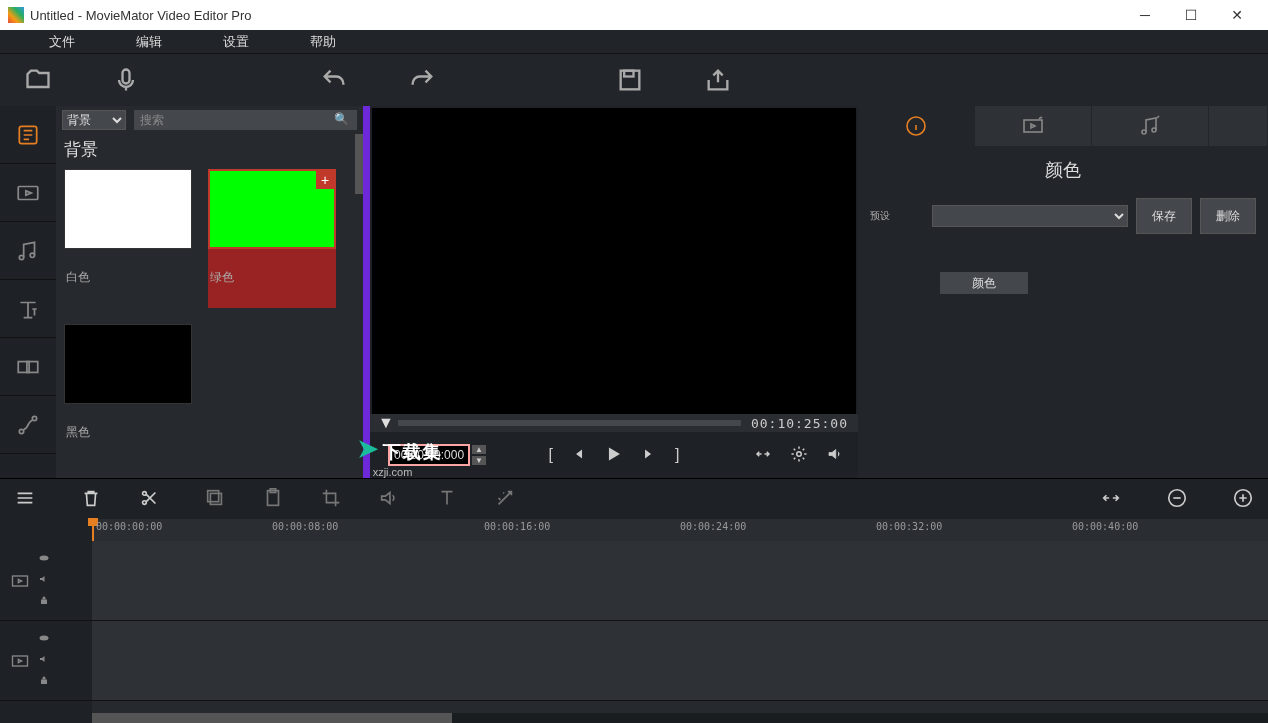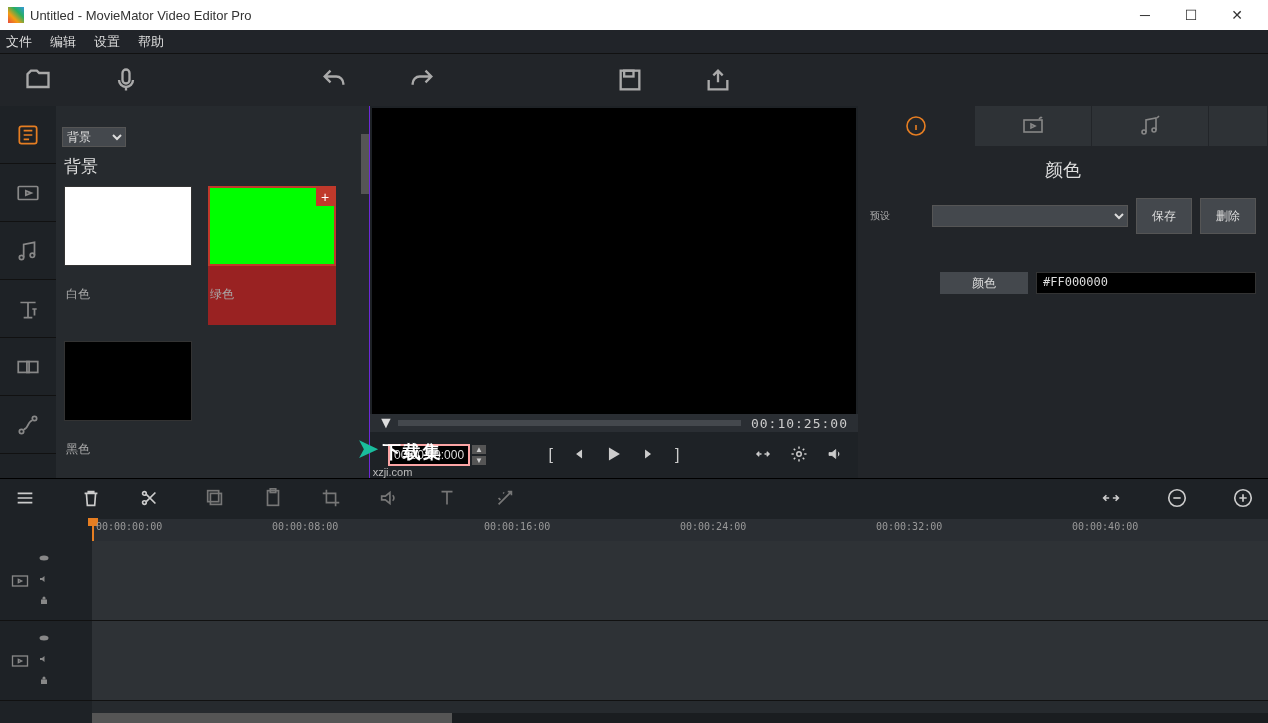--- a/index.html
+++ b/index.html
@@ -2,30 +2,30 @@
 <html><head>
 <meta charset="utf-8">
 <style>
 * { margin:0; padding:0; box-sizing:border-box; font-family:"Microsoft YaHei",Arial,sans-serif; }
 body { width:1268px; height:723px; background:#1e2226; color:#ccc; font-size:12px; overflow:hidden; position:relative; }
 .titlebar { height:30px; background:#fff; display:flex; align-items:center; padding:0 8px; color:#333; font-size:13px; }
 .titlebar .logo { width:16px; height:16px; margin-right:6px; background:linear-gradient(45deg,#e74c3c 0%,#f39c12 33%,#27ae60 66%,#3498db 100%); display:inline-block; }
 .titlebar .spacer { flex:1; }
 .titlebar .winbtn { width:46px; height:30px; display:flex; align-items:center; justify-content:center; color:#333; font-size:14px; }
 .menubar { height:24px; background:#212429; display:flex; align-items:center; padding:0 6px; color:#ddd; font-size:13px; border-bottom:1px solid #111; }
-.menubar span { margin-right:18px; }
+.menubar span { margin-right:18px;margin-left:43px; }
 .toolbar { height:52px; background:#222529; display:flex; align-items:center; padding:0 24px; gap:60px; }
 .toolbar .ticon { color:#aaa; display:flex; align-items:center; justify-content:center; }
 .toolbar svg { width:28px; height:28px; stroke:#aaa; fill:none; stroke-width:2; }
 .main { display:flex; height:372px; }
 .sidetabs { width:56px; display:flex; flex-direction:column; }
 .sidetabs .tab { height:58px; display:flex; align-items:center; justify-content:center; border-bottom:1px solid #111; }
 .sidetabs .tab.active svg { stroke:#e67e22; }
 .sidetabs svg { width:26px; height:26px; stroke:#888; fill:none; stroke-width:1.6; }
-.library { width:314px; background:#262a2e; display:flex; flex-direction:column; border-right:1px solid #6d28d9; position:relative;justify-content:flex-end; }
+.library { width:314px; background:#262a2e; display:flex; flex-direction:column; border-right:7px solid #6d28d9; position:relative; }
 .libhead { height:28px; display:flex; align-items:center; padding:4px 6px; gap:8px; }
 .libhead select { background:#44484d; color:#ddd; border:1px solid #555; height:20px; font-size:12px; width:64px; }
 .libhead .search { flex:1; background:#44484d; height:20px; display:flex; align-items:center; padding:0 6px; color:#888; position:relative; }
 .libhead .search .sico { position:absolute; right:8px; top:2px; }
 .libtitle { padding:4px 8px 8px 8px; font-size:17px; color:#ddd; }
 .thumbs { display:flex; flex-wrap:wrap; gap:16px; padding:0 8px; }
 .thumb { width:128px; }
 .thumb .box { width:128px; height:80px; border:1px solid #333; position:relative; }
 .thumb.sel .box { border:2px solid #c0392b; }
 .thumb.sel { background:#922; padding-bottom:2px; }
@@ -180,20 +180,24 @@
           <path d="M8 16c4 0 4-8 8-8"></path>
           <circle cx="6" cy="18" r="2"></circle>
           <circle cx="18" cy="6" r="2"></circle>
         </svg>
       </div>
   </div>
 
   <div class="library">
     <div class="libhead">
       <select><option>背景</option></select>
+      <div class="search">
+        <span>搜索</span>
+        <span class="sico">🔍</span>
+      </div>
     </div>
     <div class="libtitle">背景</div>
     <div class="thumbs">
       <div class="thumb">
         <div class="box" style="background:#fff"></div>
         <div class="lbl">白色</div>
       </div>
       <div class="thumb sel">
         <div class="box" style="background:#00ff00">
             <div class="add">+</div>
@@ -280,21 +284,20 @@
       <div class="proptitle">颜色</div>
       <div class="proprow">
         <label>预设</label>
         <select></select>
         <div class="btn">保存</div>
         <div class="btn">删除</div>
       </div>
       <div style="height:26px"></div>
       <div class="proprow">
         <div class="cbtn">颜色</div>
-        <div class="cval">#FF000000</div>
       </div>
     </div>
   </div>
 </div>
 
 <div class="watermark">
   <span class="arrow">➤</span>
   <span class="t1">下载集</span><br>
   &nbsp;&nbsp;&nbsp;&nbsp;&nbsp;<span class="t2">xzji.com</span>
 </div>

